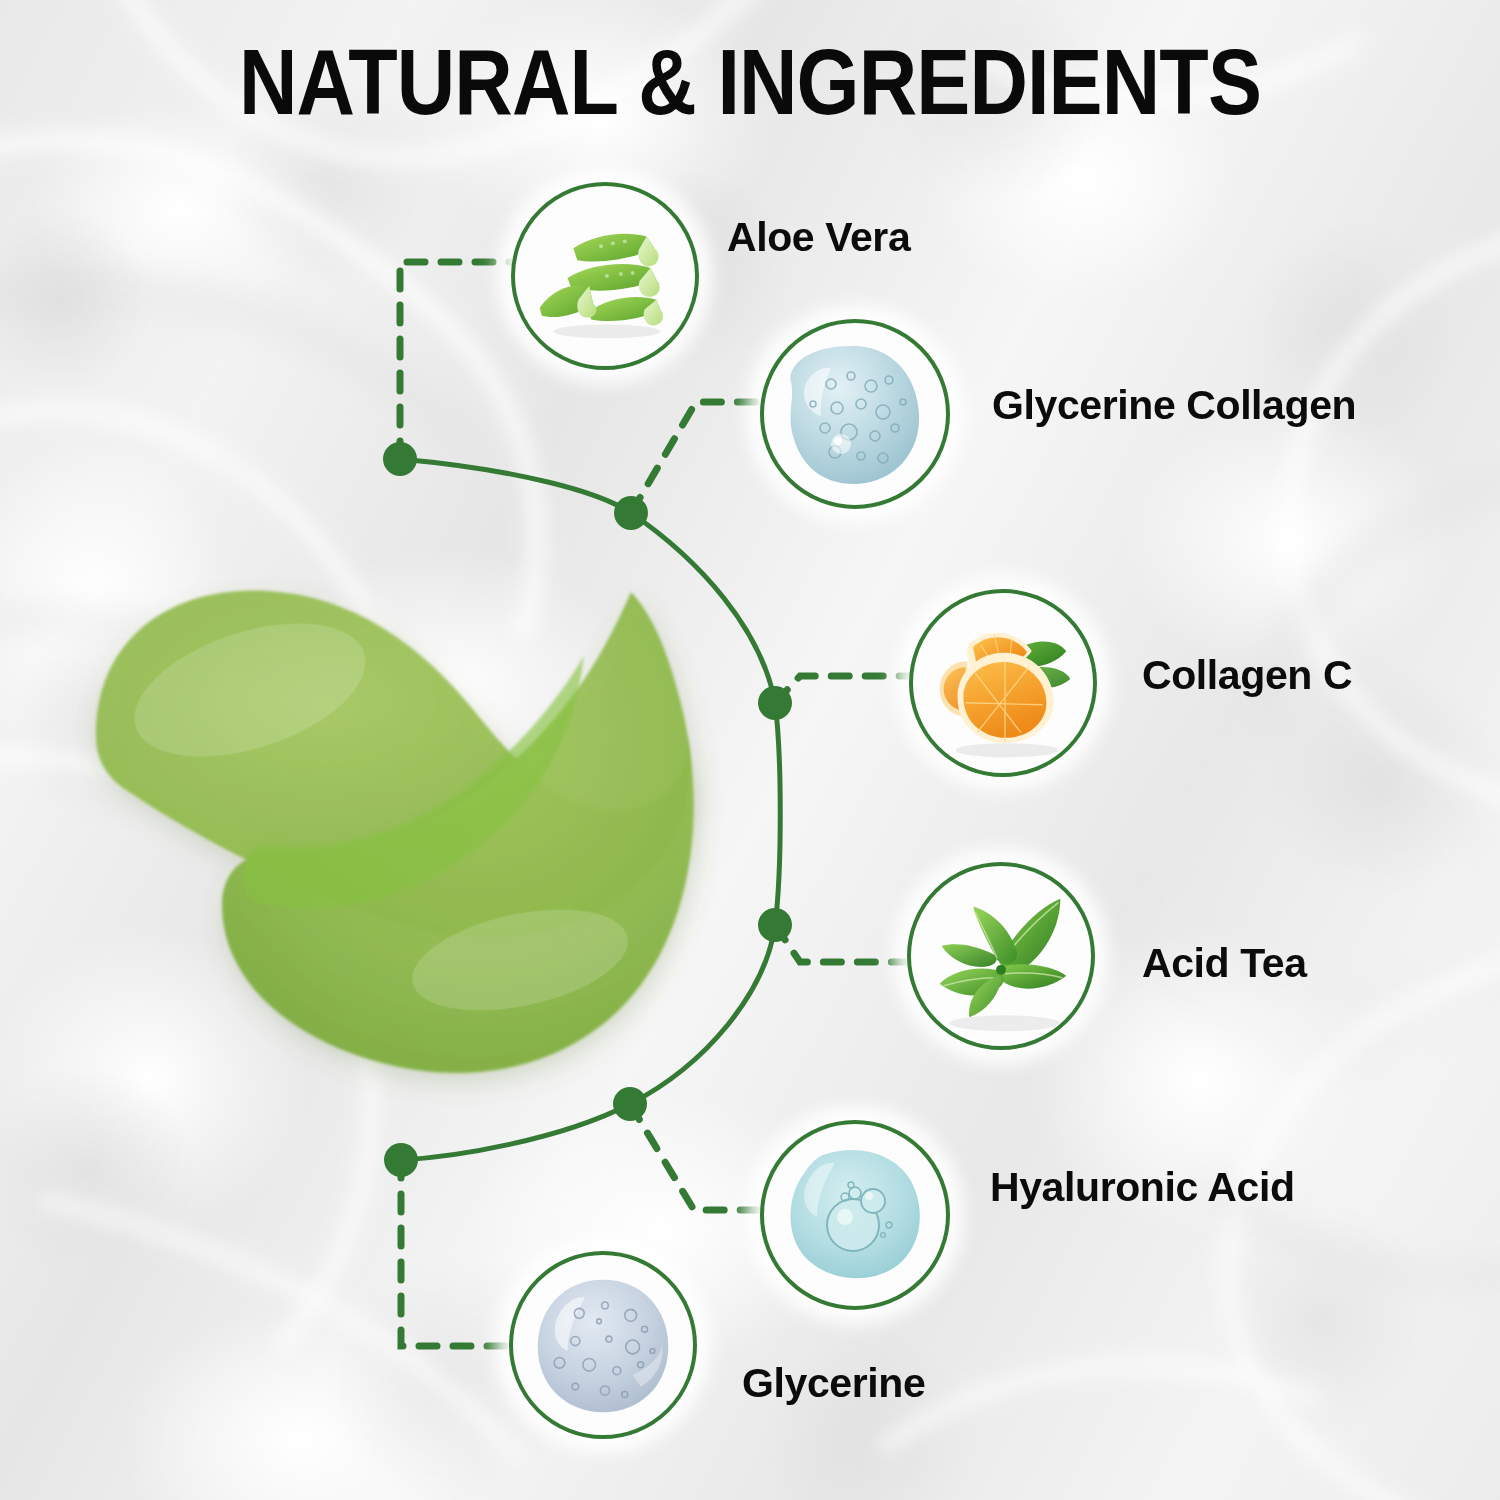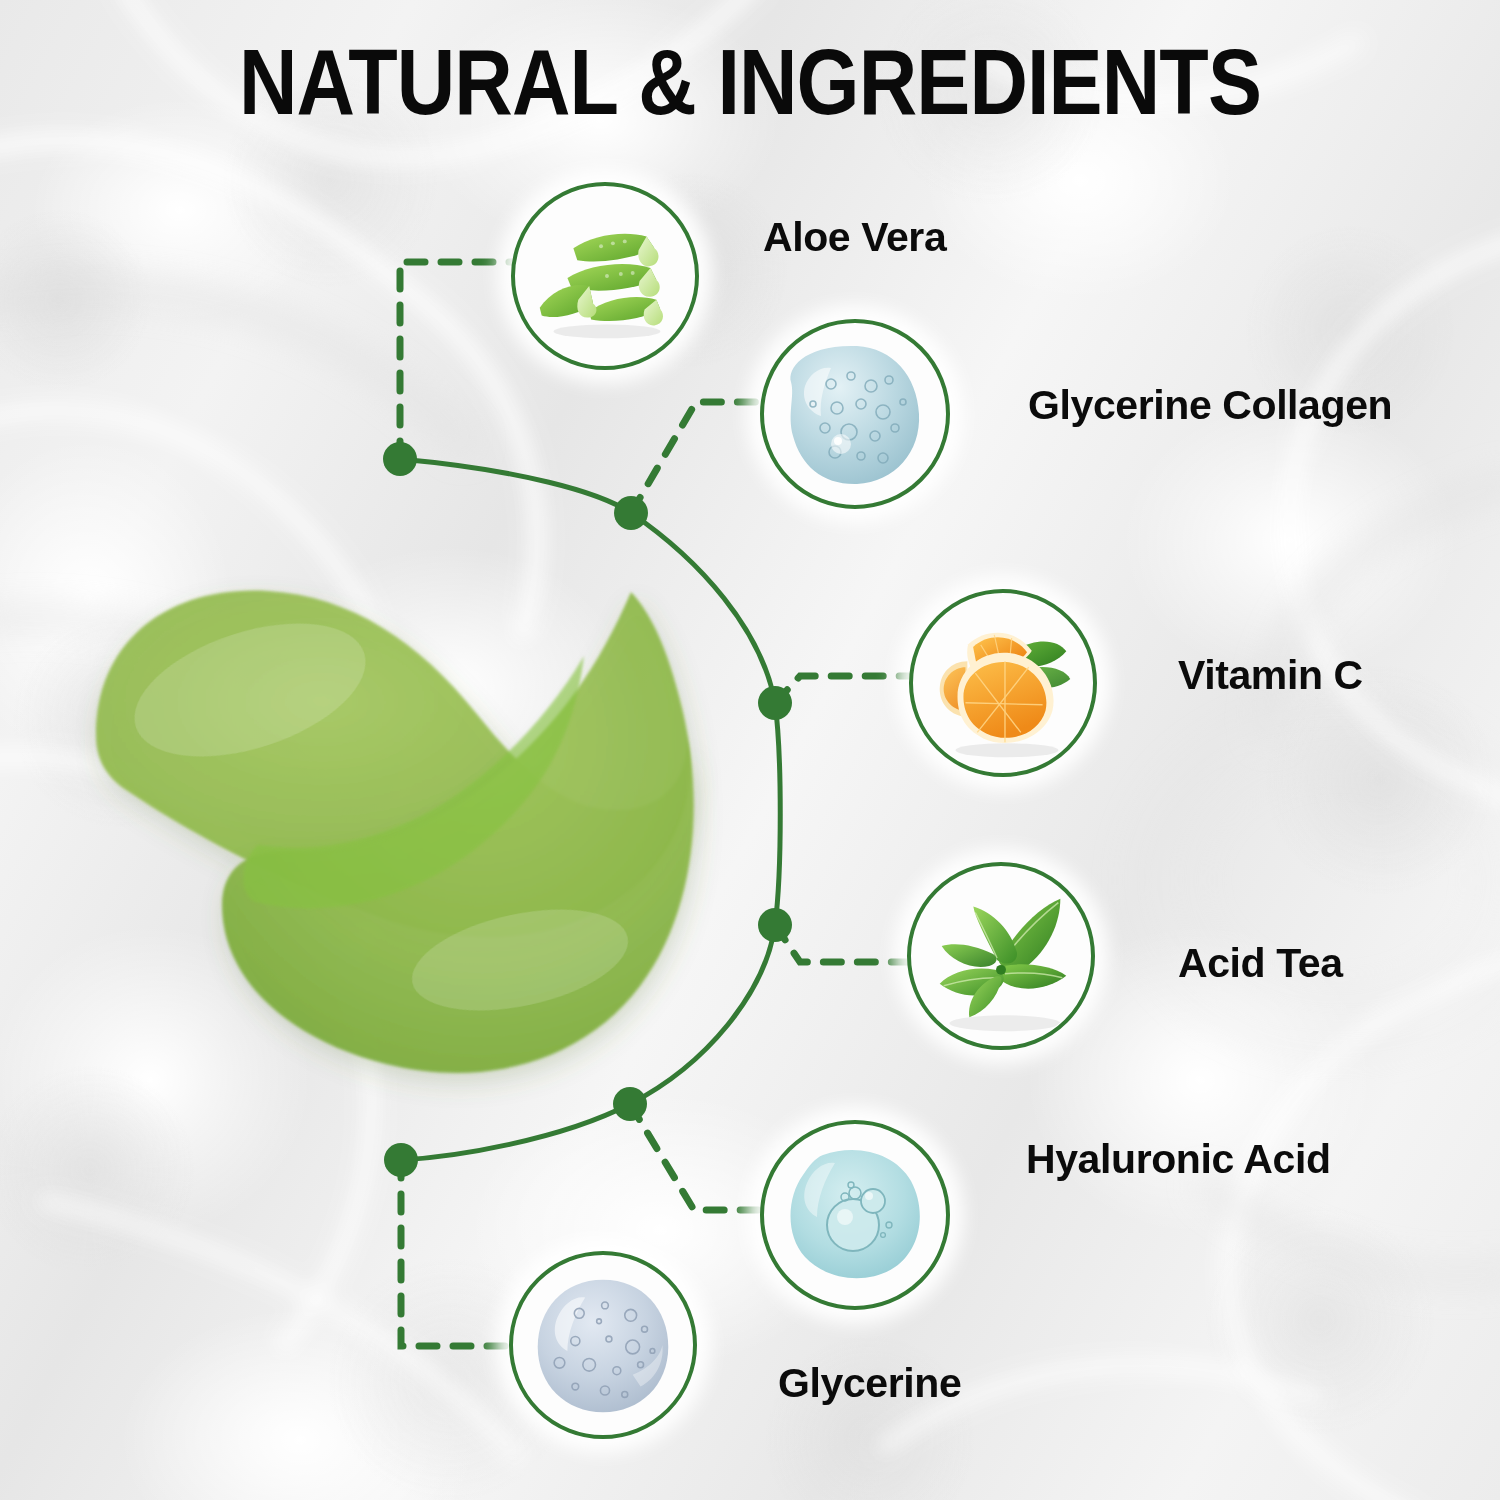--- a/index.html
+++ b/index.html
@@ -99,21 +99,20 @@
 
   
   .label {
     position: absolute;
     font-family: "Liberation Sans", sans-serif;
     font-weight: bold;
     font-size: 41px;
     color: #0b0b0b;
     letter-spacing: -.4px;
     white-space: nowrap;
-    margin-left: 36px;
   }
 
   
   #patches { position: absolute; inset: 0; }
 </style>
 </head>
 <body>
 
 <div id="stage">
 
@@ -357,21 +356,21 @@
           <path d="M92,68 L92,150"></path>
             <path d="M62,80 L108,140"></path>
           <path d="M52,110 L130,112"></path>
             <path d="M64,140 L116,74"></path>
         </g>
         <ellipse cx="94" cy="158" rx="52" ry="7" fill="#dcdcdc" opacity=".55"></ellipse>
       </svg>
     </div>
     <div class="ring"></div>
   </div>
-  <div class="label" style="left:1142px; top:652px;">Vitamin C</div>
+  <div class="label" style="left:1142px; top:652px;">Collagen C</div>
 
   <div class="node" style="left:907px; top:862px; width:188px; height:188px;">
     <div class="art">
       <svg viewBox="0 0 180 180">
         <defs>
           <linearGradient id="tl1" x1="0" y1="0" x2="1" y2="1">
             <stop offset="0%" stop-color="#86cc4a"></stop>
               <stop offset="100%" stop-color="#2f7d21"></stop>
           </linearGradient>
           <linearGradient id="tl2" x1="0" y1="0" x2="1" y2="1">
@@ -426,21 +425,21 @@
         <circle cx="104" cy="71" r="4" fill="#ffffff" opacity=".6"></circle>
         <circle cx="90" cy="68" r="6" fill="none" stroke="#7fb6bd" stroke-width="1.6"></circle>
         <circle cx="80" cy="72" r="4" fill="none" stroke="#7fb6bd" stroke-width="1.5"></circle>
         <circle cx="86" cy="60" r="3" fill="none" stroke="#7fb6bd" stroke-width="1.4"></circle>
         <circle cx="124" cy="100" r="3" fill="none" stroke="#7fb6bd" stroke-width="1.4"></circle>
         <circle cx="118" cy="110" r="2.4" fill="none" stroke="#7fb6bd" stroke-width="1.3"></circle>
       </svg>
     </div>
     <div class="ring"></div>
   </div>
-  <div class="label" style="left:990px; top:1136px;">Hyaluronic Acid</div>
+  <div class="label" style="left:990px; top:1164px;">Hyaluronic Acid</div>
 
   <div class="node" style="left:509px; top:1251px; width:188px; height:188px;">
     <div class="art">
       <svg viewBox="0 0 180 180">
         <defs>
           <radialGradient id="gy1" cx="42%" cy="32%" r="72%">
             <stop offset="0%" stop-color="#e2e9f2"></stop>
             <stop offset="58%" stop-color="#c7d3e1"></stop>
             <stop offset="100%" stop-color="#aebdcf"></stop>
           </radialGradient>

